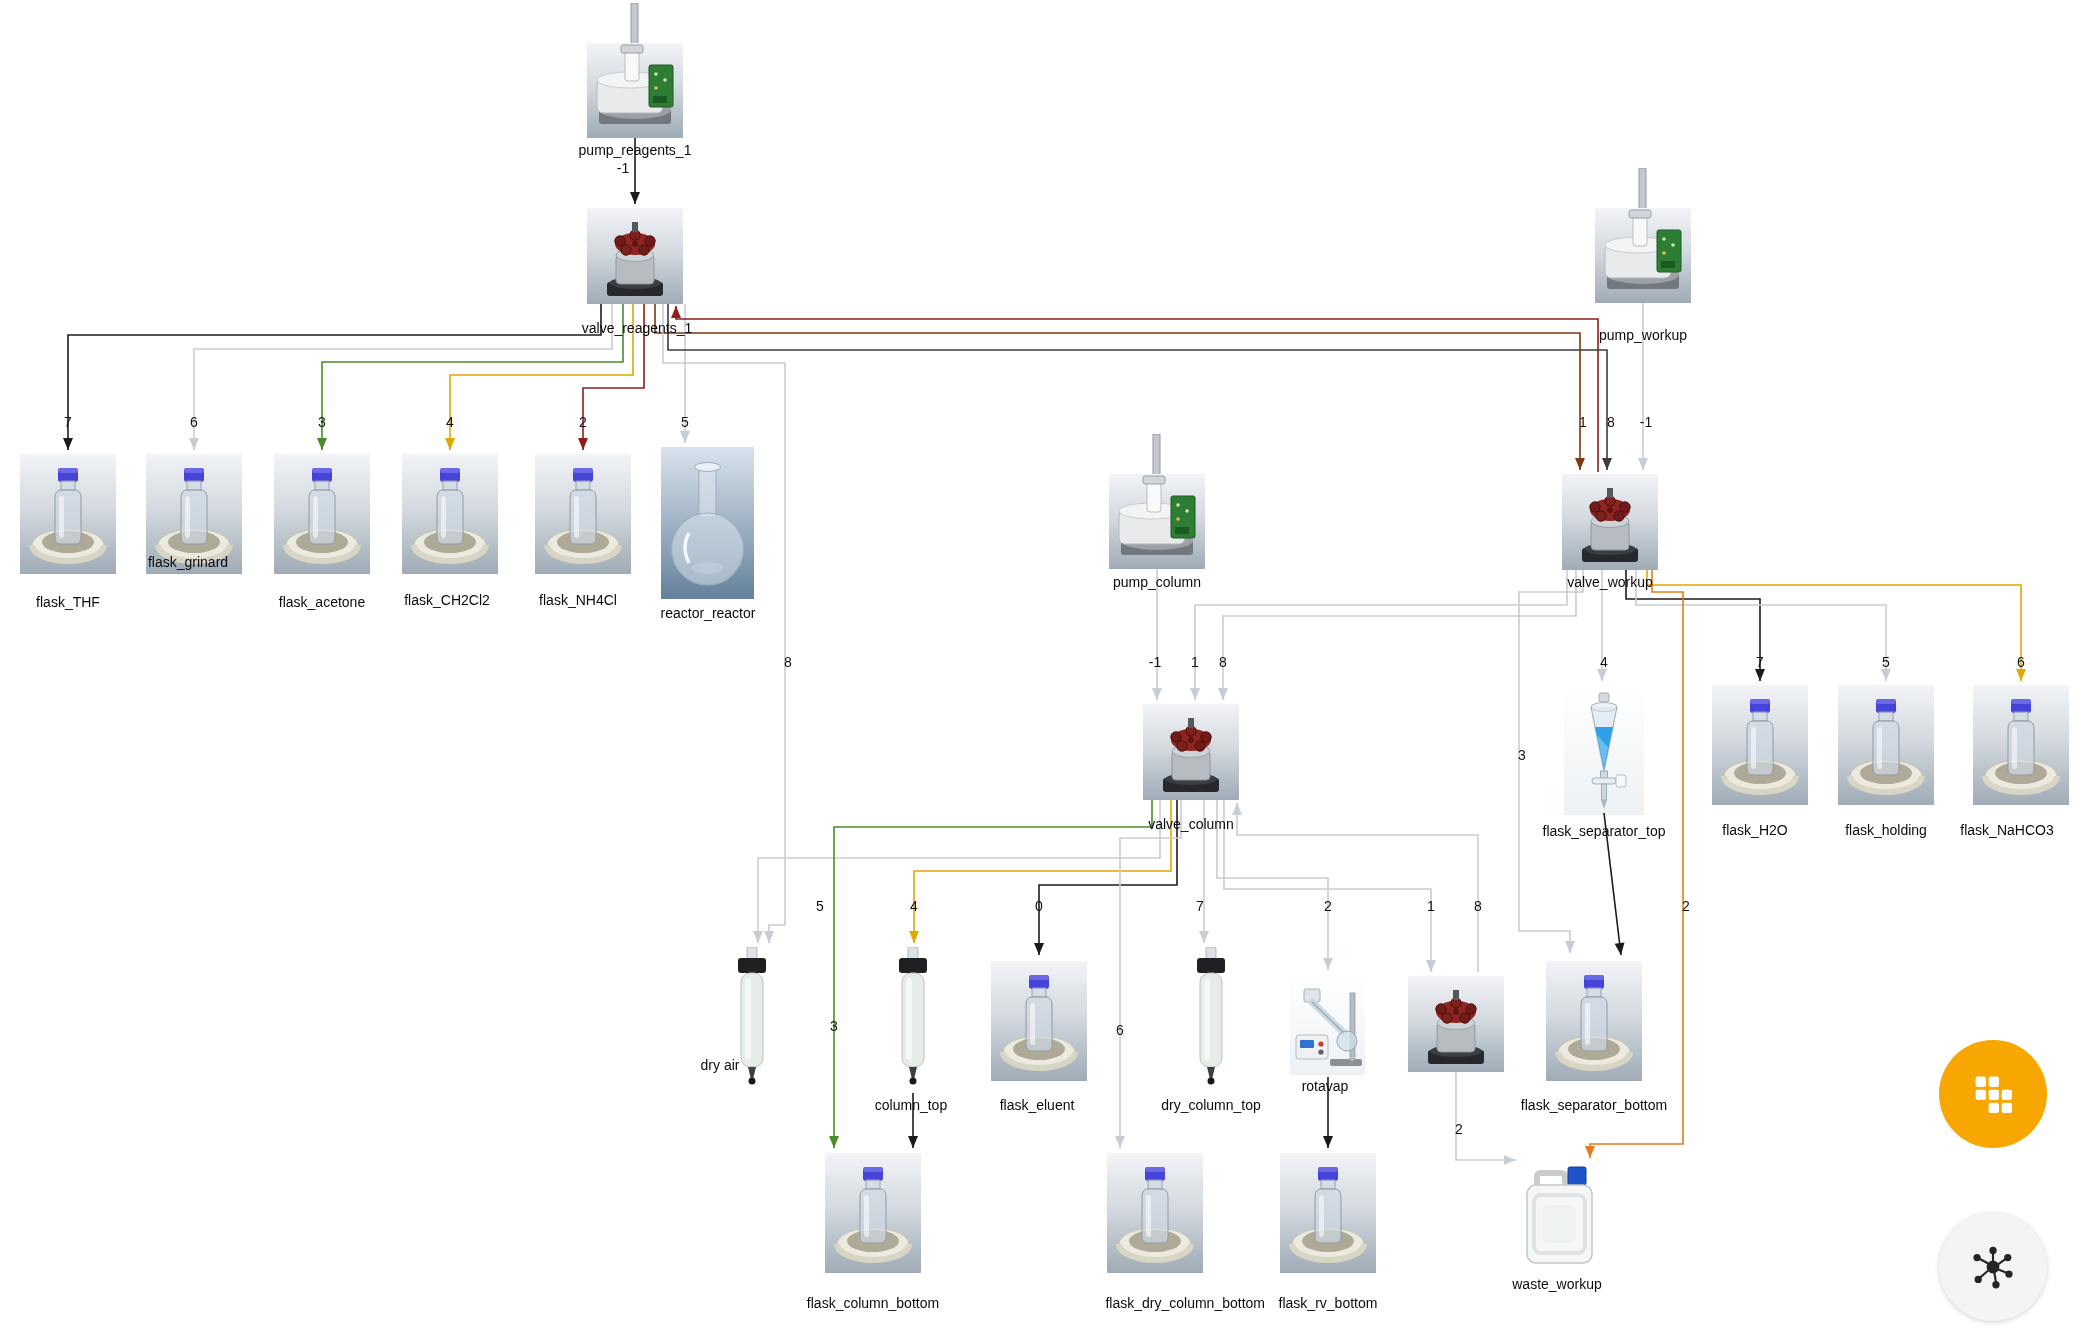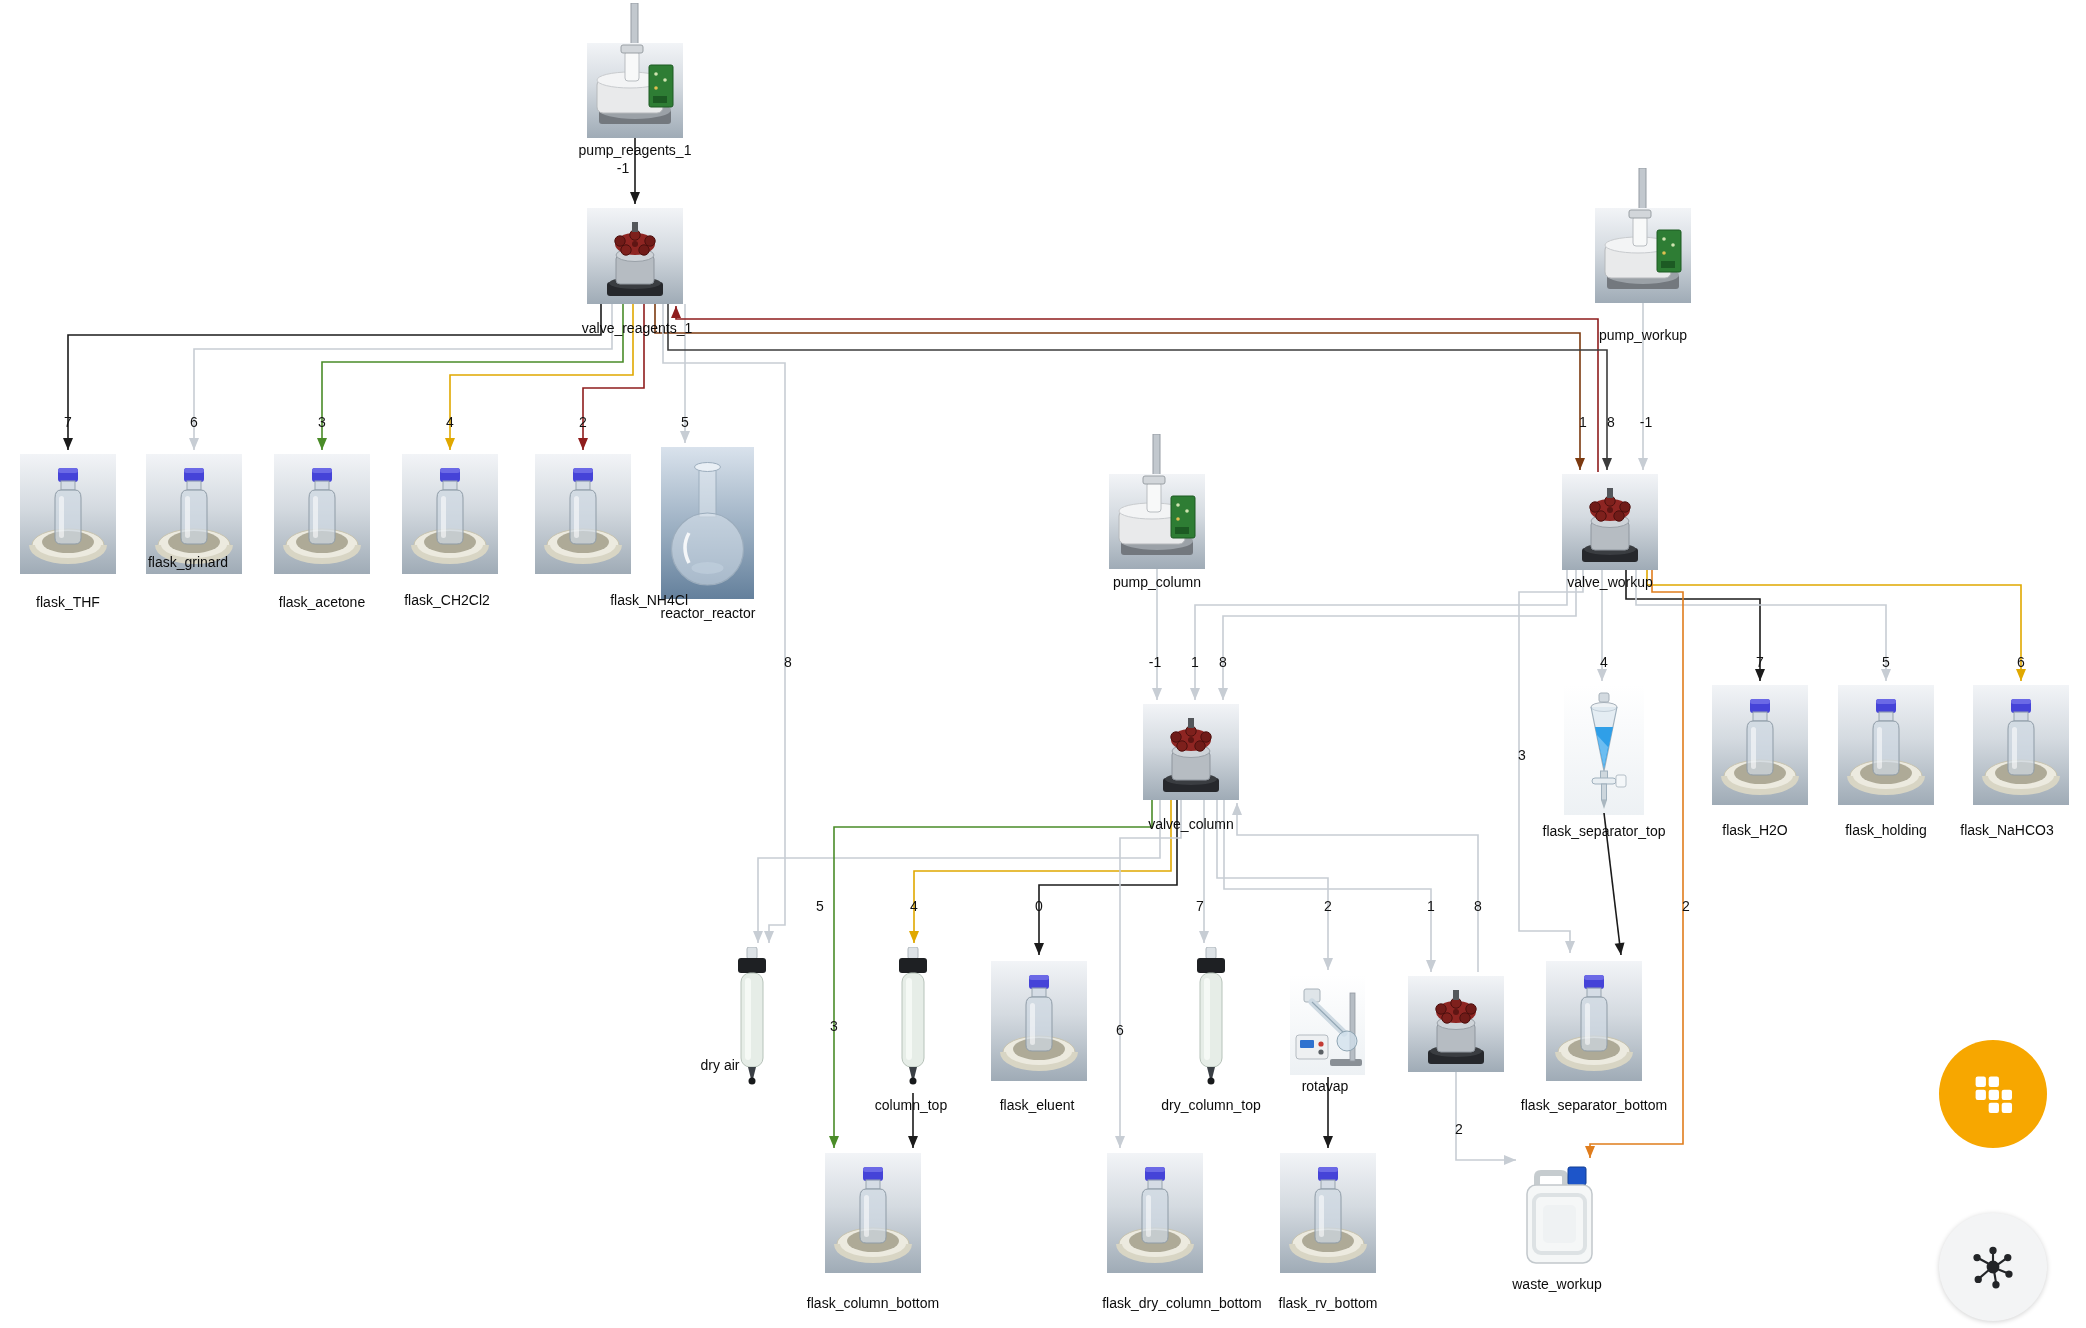--- a/index.html
+++ b/index.html
@@ -246,21 +246,21 @@
       <svg width="96" height="120">
         <use href="#sym-flask"></use>
       </svg>
     </div>
     <div class="node-label" style="left: 337px; top: 592px;">flask_CH2Cl2</div>
     <div class="node" style="left: 535px; top: 454px;">
       <svg width="96" height="120">
         <use href="#sym-flask"></use>
       </svg>
     </div>
-    <div class="node-label" style="left: 468px; top: 592px; text-align: right;">flask_NH4Cl</div>
+    <div class="node-label" style="left: 468px; top: 592px;">flask_NH4Cl</div>
     <div class="node" style="left: 661px; top: 447px;">
       <svg width="93" height="152">
         <use href="#sym-reactor"></use>
       </svg>
     </div>
     <div class="node-label" style="left: 598px; top: 605px;">reactor_reactor</div>
     <div class="node" style="left: 1109px; top: 434px;">
       <svg width="96" height="135">
         <use href="#sym-pump"></use>
       </svg>
@@ -347,21 +347,21 @@
       <svg width="96" height="120">
         <use href="#sym-flask"></use>
       </svg>
     </div>
     <div class="node-label" style="left: 763px; top: 1295px;">flask_column_bottom</div>
     <div class="node" style="left: 1107px; top: 1153px;">
       <svg width="96" height="120">
         <use href="#sym-flask"></use>
       </svg>
     </div>
-    <div class="node-label" style="left: 1072px; top: 1295px;">flask_dry_column_bottom</div>
+    <div class="node-label" style="left: 1045px; top: 1295px; text-align: right;">flask_dry_column_bottom</div>
     <div class="node" style="left: 1280px; top: 1153px;">
       <svg width="96" height="120">
         <use href="#sym-flask"></use>
       </svg>
     </div>
     <div class="node-label" style="left: 1218px; top: 1295px;">flask_rv_bottom</div>
     <div class="node" style="left: 1523px; top: 1153px;">
       <svg width="73" height="117">
         <use href="#sym-jerrycan"></use>
       </svg>

